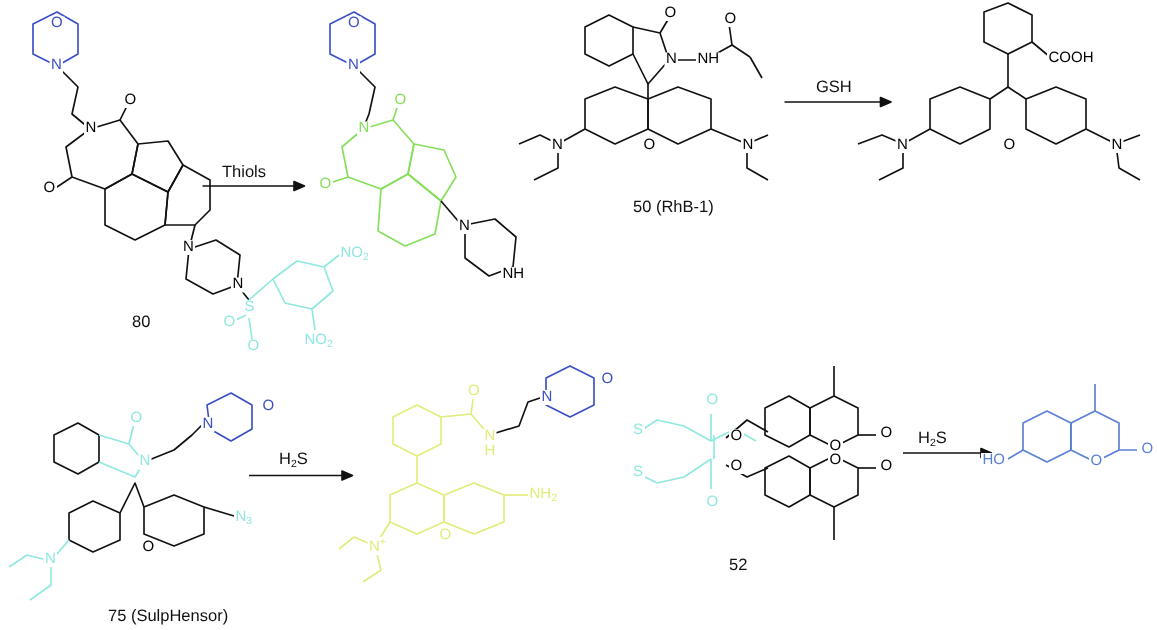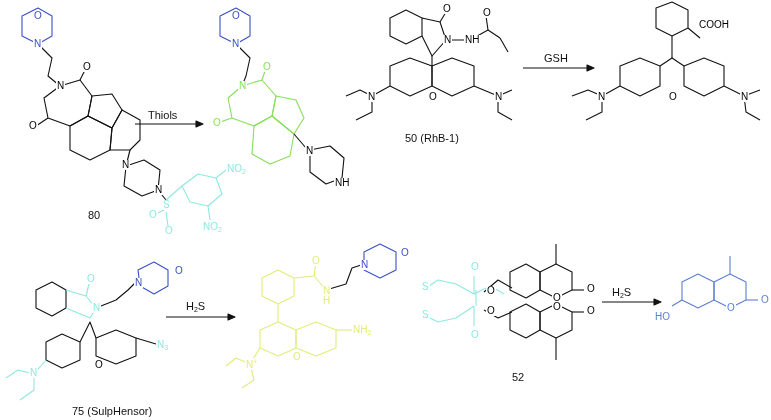--- a/index.html
+++ b/index.html
@@ -176,21 +176,21 @@
 <span class="atom" style="left:334px;top:178px">NH</span>
 
 <span class="atom" style="left:442px;top:4px">O</span>
 <span class="atom" style="left:482px;top:8px">O</span>
 <span class="atom" style="left:443px;top:35px">N</span>
 <span class="atom" style="left:464px;top:35px">NH</span>
 <span class="atom" style="left:428px;top:92px">O</span>
 <span class="atom" style="left:367px;top:92px">N</span>
 <span class="atom" style="left:494px;top:92px">N</span>
 
-<span class="atom" style="left:698px;top:20px">COOH</span>
+<span class="atom" style="left:698px;top:34px">COOH</span>
 <span class="atom" style="left:668px;top:92px">O</span>
 <span class="atom" style="left:597px;top:92px">N</span>
 <span class="atom" style="left:740px;top:92px">N</span>
 
 <span class="atom" style="left:86px;top:274px;color:#8fe8e0">O</span>
 <span class="atom" style="left:92px;top:303px;color:#8fe8e0">N</span>
 <span class="atom" style="left:134px;top:278px;color:#3b4fc4">N</span>
 <span class="atom" style="left:174px;top:266px;color:#3b4fc4">O</span>
 <span class="atom" style="left:94px;top:360px">O</span>
 <span class="atom" style="left:156px;top:340px;color:#8fe8e0"><span>N</span><span class="sub">3</span></span>
@@ -209,26 +209,26 @@
 <span class="atom" style="left:421px;top:310px;color:#8fe8e0">S</span>
 <span class="atom" style="left:470px;top:262px;color:#8fe8e0">O</span>
 <span class="atom" style="left:470px;top:330px;color:#8fe8e0">O</span>
 <span class="atom" style="left:486px;top:286px">O</span>
 <span class="atom" style="left:486px;top:306px">O</span>
 <span class="atom" style="left:552px;top:293px">O</span>
 <span class="atom" style="left:552px;top:302px">O</span>
 <span class="atom" style="left:586px;top:284px">O</span>
 <span class="atom" style="left:586px;top:306px">O</span>
 
-<span class="atom" style="left:654px;top:312px;color:#5b7fd4">HO</span>
+<span class="atom" style="left:654px;top:302px;color:#5b7fd4">HO</span>
 <span class="atom" style="left:726px;top:303px;color:#5b7fd4">O</span>
 <span class="atom" style="left:760px;top:295px;color:#5b7fd4">O</span>
 
 <span class="lbl" style="left:88px;top:210px">80</span>
 <span class="lbl" style="left:148px;top:110px">Thiols</span>
-<span class="lbl" style="left:405px;top:133px">50 (RhB-1)</span>
+<span class="lbl" style="left:422px;top:133px">50 (RhB-1)</span>
 <span class="lbl" style="left:544px;top:53px">GSH</span>
 <span class="lbl" style="left:72px;top:406px">75 (SulpHensor)</span>
 <span class="lbl" style="left:186px;top:301px"><span>H</span><span class="sub">2</span><span>S</span></span>
-<span class="lbl" style="left:512px;top:372px">52</span>
+<span class="lbl" style="left:486px;top:372px">52</span>
 <span class="lbl" style="left:612px;top:287px"><span>H</span><span class="sub">2</span><span>S</span></span>
 
 </div>
 
 </body></html>

